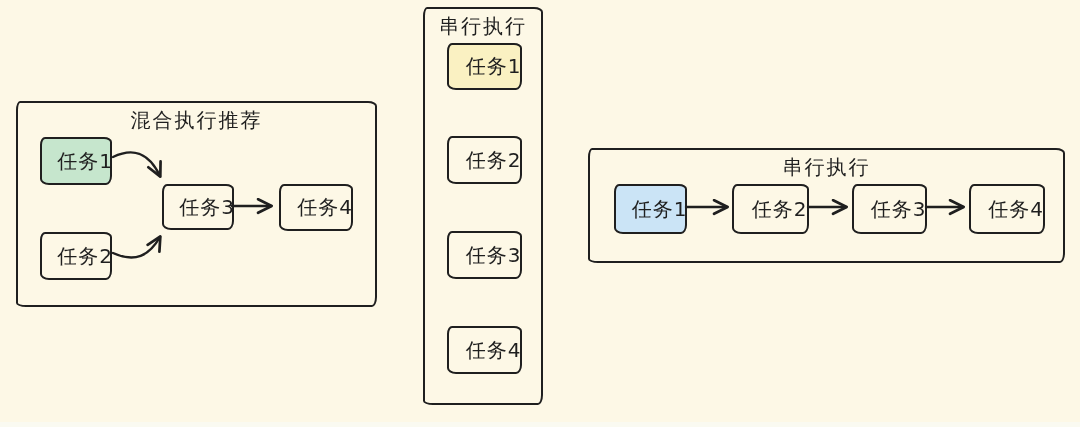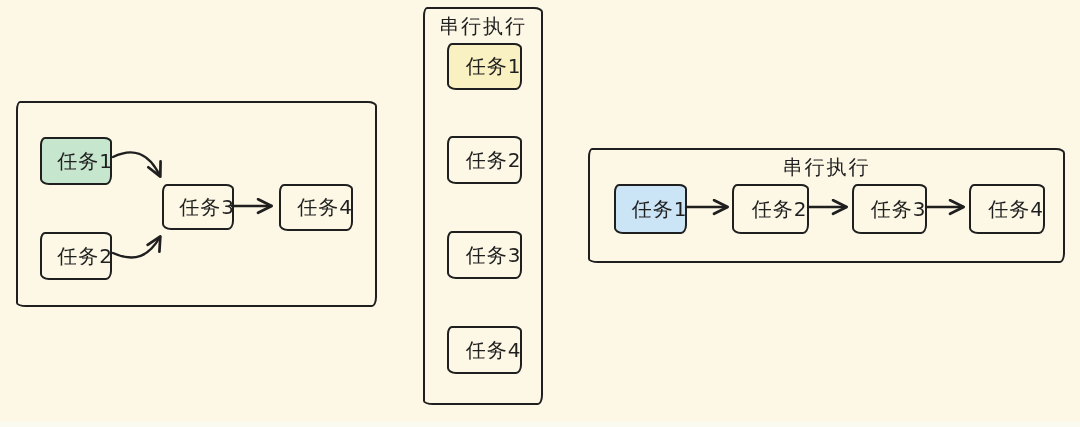--- a/index.html
+++ b/index.html
@@ -85,20 +85,21 @@
     width: 100%; height: 5px;
     background: #FAFAF1;
   }
 </style>
 </head>
 <body>
 
 <div class="canvas">
 
   <section class="group" id="group-mixed">
+    <div class="group-title">混合执行推荐</div>
     <div class="task" id="mx-t1" style="background-color: rgb(198, 230, 205);">
       <span>任务1</span>
     </div>
     <div class="task" id="mx-t2">
       <span>任务2</span>
     </div>
     <div class="task" id="mx-t3">
       <span>任务3</span>
     </div>
     <div class="task" id="mx-t4">

